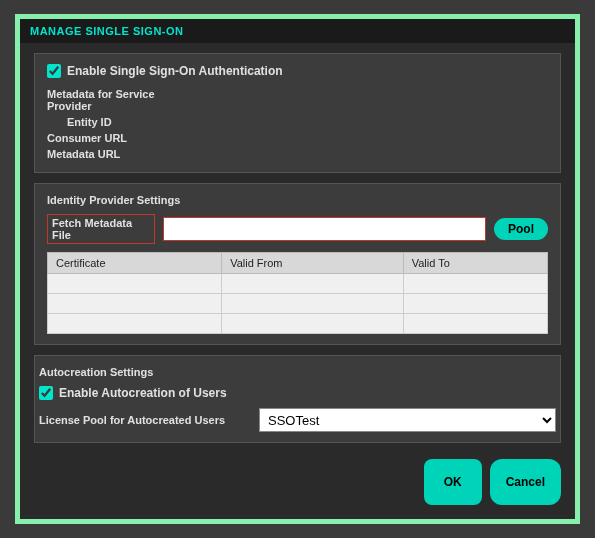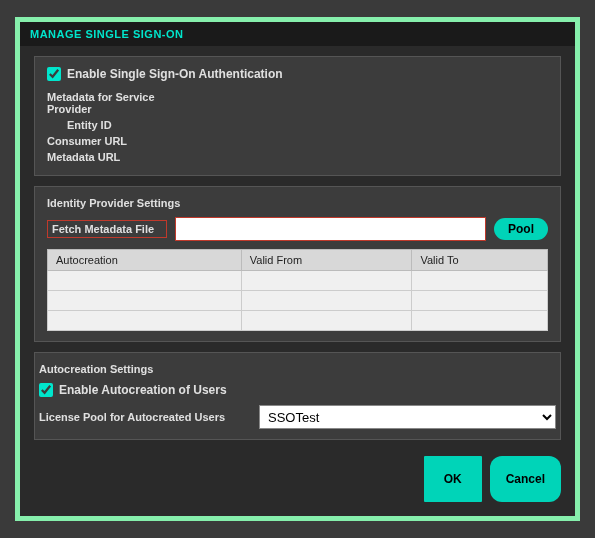--- a/index.html
+++ b/index.html
@@ -87,21 +87,21 @@
     .fetch-row {
       display: flex;
       align-items: center;
       gap: 8px;
       margin-bottom: 8px;
     }
     .fetch-label {
       font-weight: bold;
       font-size: 11px;
       color: #e0e0e0;
-      width: 120px;
+      width: 108px;
       flex-shrink: 0;
       border: 1px solid #c0392b;
       padding: 2px 4px;
     }
     .fetch-input {
       flex: 1;
       height: 24px;
       background: #ffffff;
       border: 1px solid #c0392b;
       padding: 2px 4px;
@@ -180,21 +180,21 @@
     .footer-row {
       display: flex;
       justify-content: flex-end;
       gap: 8px;
       padding: 6px 0 0 0;
     }
     .btn-ok {
       background: #00d4b8;
       color: #000;
       border: none;
-      border-radius: 1px;
+      border-radius: 8px;
       padding: 12px 20px;
       font-size: 12px;
       font-weight: bold;
       cursor: pointer;
     }
     .btn-cancel {
       background: #00d4b8;
       color: #000;
       border: none;
       border-radius: 12px;
@@ -241,21 +241,21 @@
     <div class="idp-section">
       <div class="idp-title">Identity Provider Settings</div>
       <div class="fetch-row">
         <span class="fetch-label">Fetch Metadata File</span>
         <input type="text" class="fetch-input" style="">
         <button class="fetch-button">Pool</button>
       </div>
       <table class="cert-table">
         <thead>
           <tr>
-            <th>Autocreation</th>
+            <th>Certificate</th>
             <th>Valid From</th>
             <th>Valid To</th>
           </tr>
         </thead>
         <tbody class="cert-tbody">
           <tr class="empty-row">
             <td></td>
             <td></td>
             <td></td>
           </tr>

